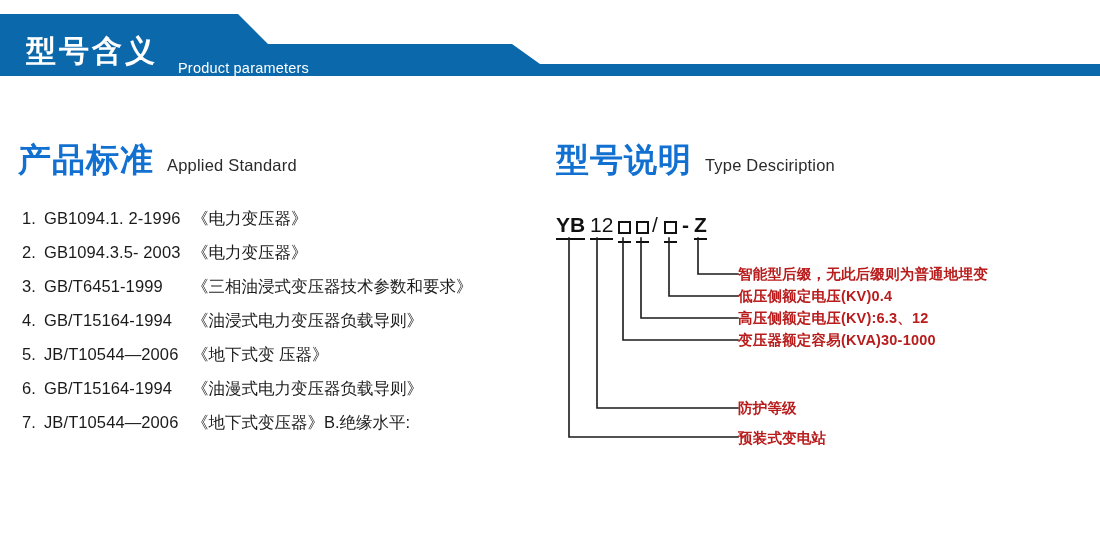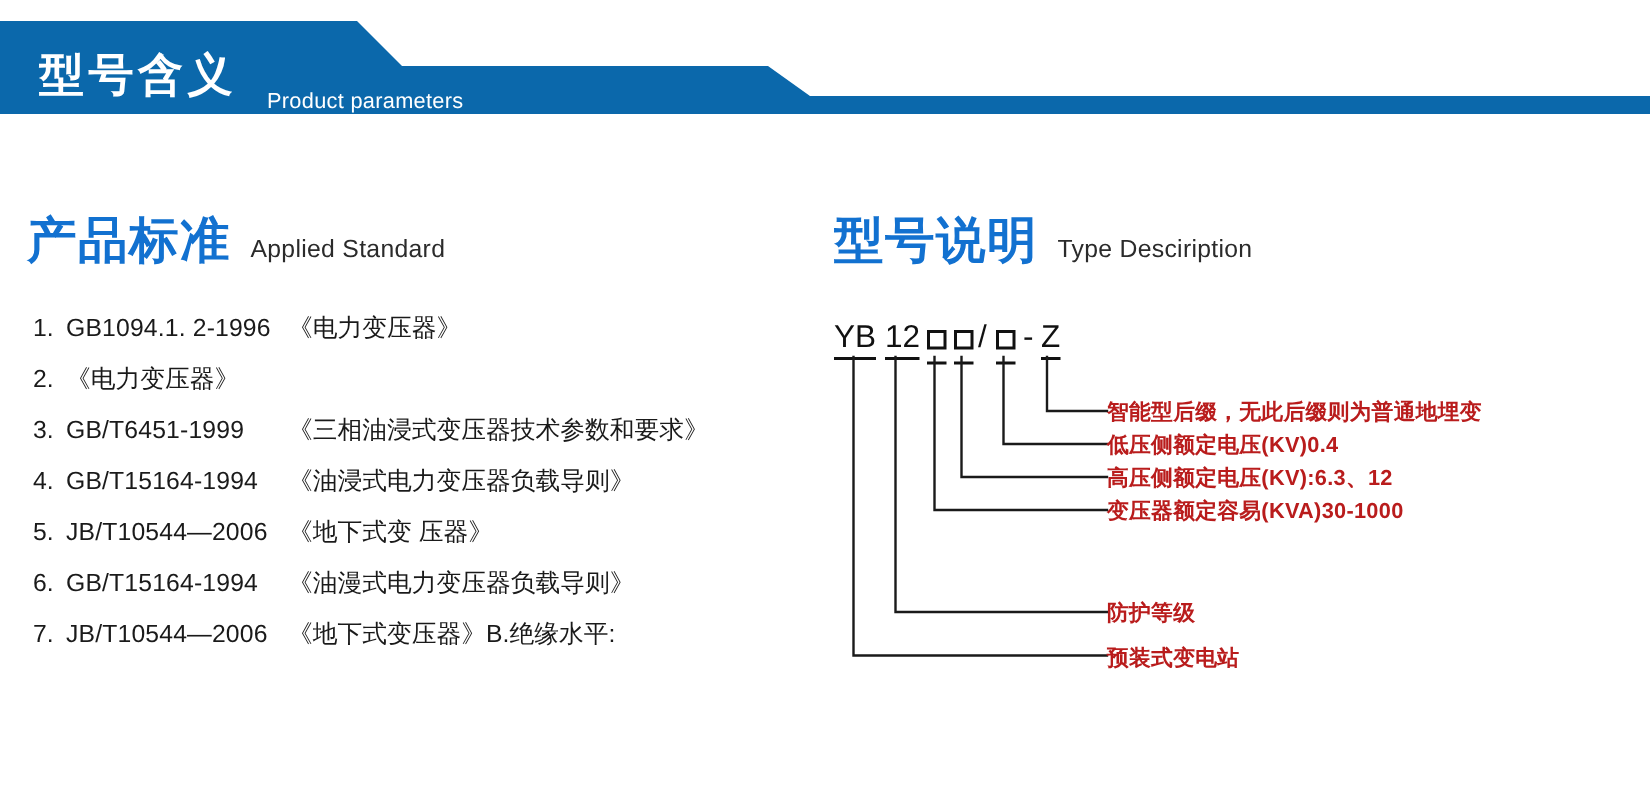--- a/index.html
+++ b/index.html
@@ -58,21 +58,21 @@
   .std-code{width:148px;flex:0 0 148px;letter-spacing:.1px;}
   .std-name{flex:0 0 auto;}
   .std-row.cont .std-idx,.std-row.cont .std-code{visibility:hidden;}
 
   
   .diagram{position:absolute;left:548px;top:200px;width:552px;height:260px;}
 
   .code-line{position:absolute;left:0;top:10px;height:34px;white-space:nowrap;}
   .code-seg{
     position:absolute;
-    font-size:21px;font-weight:400;color:#111;
+    font-size:21px;font-weight:700;color:#111;
     line-height:22px;
   }
   .code-seg.thin{font-weight:700;}
   .code-seg .ul{
     display:block;border-bottom:2px solid #111;padding-bottom:2px;
   }
   .box-glyph{
     display:inline-block;width:13px;height:13px;
     border:2px solid #111;box-sizing:border-box;
     vertical-align:1px;
@@ -109,20 +109,21 @@
 <div class="std-list">
 
   <div class="std-row">
     <span class="std-idx">1.</span>
     <span class="std-code">GB1094.1. 2-1996</span>
     <span class="std-name">《电力变压器》</span>
   </div>
 
   <div class="std-row">
     <span class="std-idx">2.</span>
+    <span class="std-code">GB1094.3.5- 2003</span>
     <span class="std-name">《电力变压器》</span>
   </div>
 
   <div class="std-row">
     <span class="std-idx">3.</span>
     <span class="std-code">GB/T6451-1999</span>
     <span class="std-name">《三相油浸式变压器技术参数和要求》</span>
   </div>
 
   <div class="std-row">

